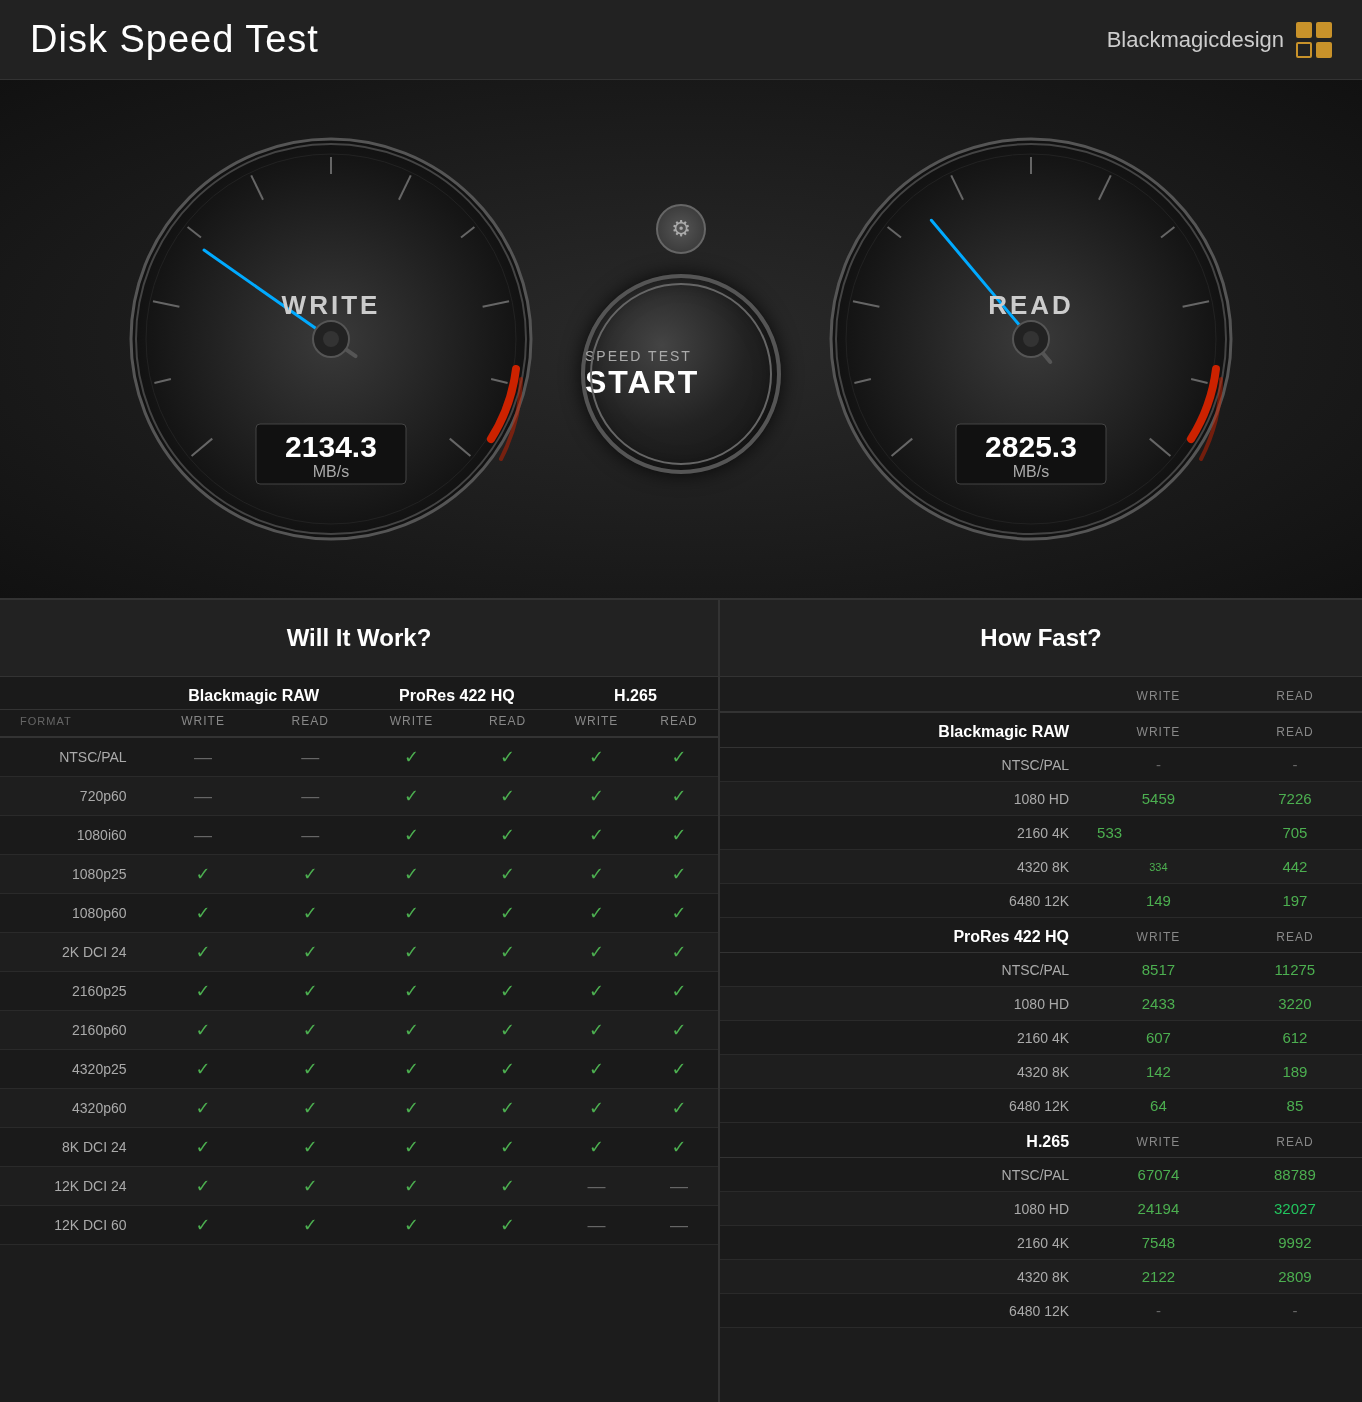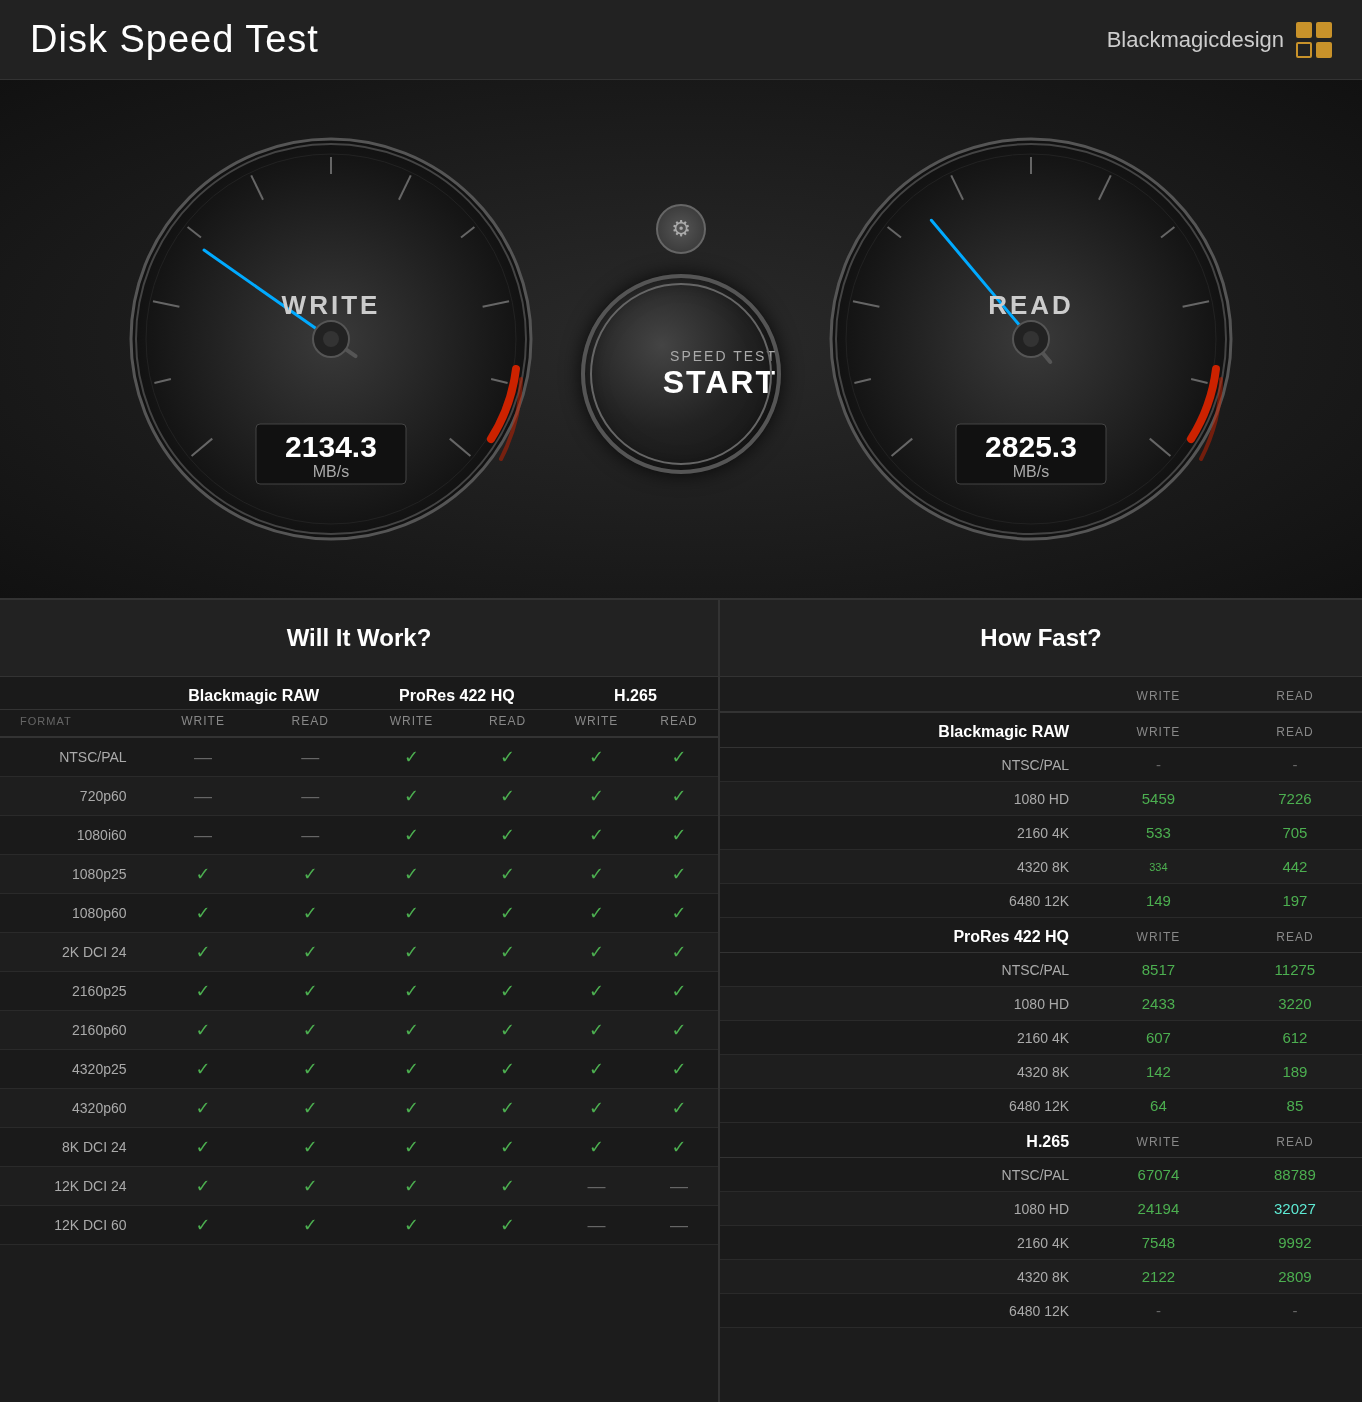--- a/index.html
+++ b/index.html
@@ -102,21 +102,21 @@
 
     .start-btn {
       width: 200px;
       height: 200px;
       border-radius: 50%;
       background: radial-gradient(circle at 40% 35%, #444 0%, #222 50%, #111 100%);
       border: 4px solid #555;
       box-shadow: 0 0 20px rgba(0,0,0,0.8), inset 0 0 20px rgba(0,0,0,0.5);
       display: flex;
       flex-direction: column;
-      align-items: flex-end;
+      align-items: flex-start;
       justify-content: center;
       cursor: pointer;
       position: relative;
     }
     .start-btn::before {
       content: '';
       position: absolute;
       top: 5px;
       left: 5px;
       right: 5px;
@@ -520,21 +520,21 @@
       <td style="text-align:center;color:#666;font-size:15px;padding:8px;">-</td>
       <td style="text-align:center;color:#666;font-size:15px;padding:8px;">-</td>
     </tr>
           <tr style="background: rgb(30, 30, 30);">
       <td style="text-align:right;padding-right:20px;color:#aaa;font-size:14px;padding-top:8px;padding-bottom:8px;">1080 HD</td>
       <td style="text-align:center;color:#4CAF50;font-size:15px;padding:8px;">5459</td>
       <td style="text-align:center;color:#4CAF50;font-size:15px;padding:8px;">7226</td>
     </tr>
           <tr style="background: rgb(26, 26, 26);">
       <td style="text-align:right;padding-right:20px;color:#aaa;font-size:14px;padding-top:8px;padding-bottom:8px;">2160 4K</td>
-      <td style="text-align:center;color:#4CAF50;font-size:15px;padding:8px;">533</td>
+      <td style="text-align:left;color:#4CAF50;font-size:15px;padding:8px;">533</td>
       <td style="text-align:center;color:#4CAF50;font-size:15px;padding:8px;">705</td>
     </tr>
           <tr style="background: rgb(30, 30, 30);">
       <td style="text-align:right;padding-right:20px;color:#aaa;font-size:14px;padding-top:8px;padding-bottom:8px;">4320 8K</td>
       <td style="text-align:center;color:#4CAF50;font-size:11px;padding:8px;">334</td>
       <td style="text-align:center;color:#4CAF50;font-size:15px;padding:8px;">442</td>
     </tr>
           <tr style="background: rgb(26, 26, 26);">
       <td style="text-align:right;padding-right:20px;color:#aaa;font-size:14px;padding-top:8px;padding-bottom:8px;">6480 12K</td>
       <td style="text-align:center;color:#4CAF50;font-size:15px;padding:8px;">149</td>
@@ -576,21 +576,21 @@
     <td style="color:#888;font-size:12px;text-transform:uppercase;letter-spacing:1px;padding-top:10px;padding-bottom:6px;border-bottom:1px solid #333;text-align:center;">READ</td>
   </tr>
           <tr style="background: rgb(26, 26, 26);">
       <td style="text-align:right;padding-right:20px;color:#aaa;font-size:14px;padding-top:8px;padding-bottom:8px;">NTSC/PAL</td>
       <td style="text-align:center;color:#4CAF50;font-size:15px;padding:8px;">67074</td>
       <td style="text-align:center;color:#4CAF50;font-size:15px;padding:8px;">88789</td>
     </tr>
           <tr style="background: rgb(30, 30, 30);">
       <td style="text-align:right;padding-right:20px;color:#aaa;font-size:14px;padding-top:8px;padding-bottom:8px;">1080 HD</td>
       <td style="text-align:center;color:#4CAF50;font-size:15px;padding:8px;">24194</td>
-      <td style="text-align:center;color:#5eead4;font-size:15px;padding:8px;">32027</td>
+      <td style="text-align:center;color:#22c55e;font-size:15px;padding:8px;">32027</td>
     </tr>
           <tr style="background: rgb(26, 26, 26);">
       <td style="text-align:right;padding-right:20px;color:#aaa;font-size:14px;padding-top:8px;padding-bottom:8px;">2160 4K</td>
       <td style="text-align:center;color:#4CAF50;font-size:15px;padding:8px;">7548</td>
       <td style="text-align:center;color:#4CAF50;font-size:15px;padding:8px;">9992</td>
     </tr>
           <tr style="background: rgb(30, 30, 30);">
       <td style="text-align:right;padding-right:20px;color:#aaa;font-size:14px;padding-top:8px;padding-bottom:8px;">4320 8K</td>
       <td style="text-align:center;color:#4CAF50;font-size:15px;padding:8px;">2122</td>
       <td style="text-align:center;color:#4CAF50;font-size:15px;padding:8px;">2809</td>

